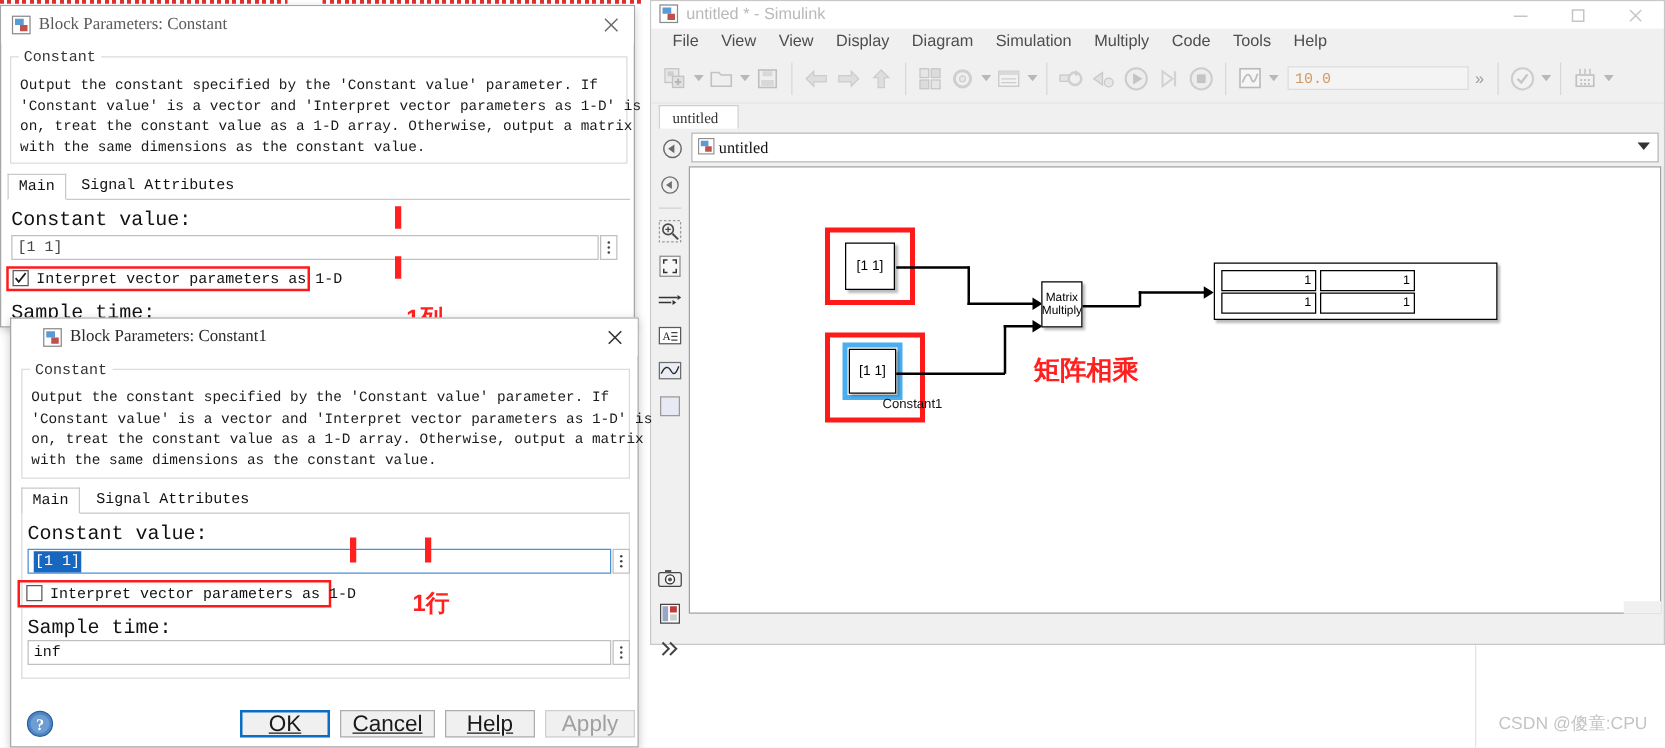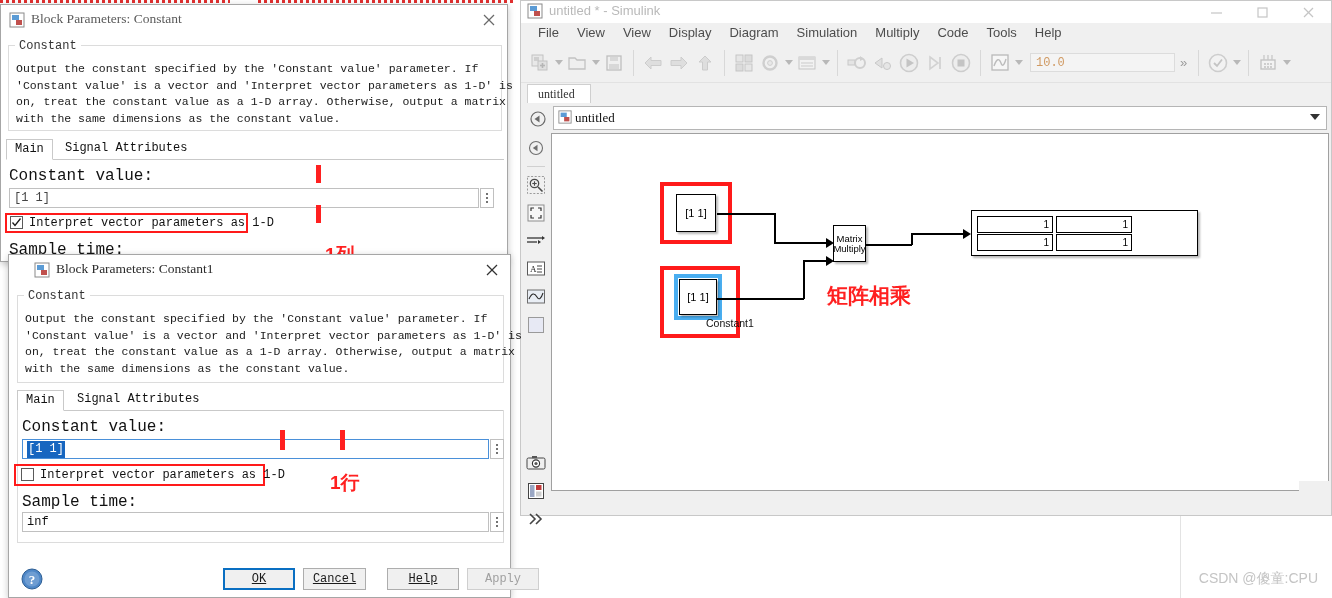--- a/index.html
+++ b/index.html
@@ -150,22 +150,22 @@
   .fsel{background:#1766c0;color:#fff;}
   .spin{position:absolute;box-sizing:border-box;background:#fff;border:1px solid #c0c0c0;
        display:flex;align-items:center;justify-content:center;color:#333;font-size:12px;}
   .cbrow{position:absolute;display:flex;align-items:flex-start;}
   .cbox{width:13px;height:13px;border:1px solid #5a5a5a;box-sizing:border-box;background:#fff;
        display:flex;align-items:center;justify-content:center;}
   .cbtext{font-family:"Liberation Mono",monospace;font-size:12px;color:#111;margin-left:6px;white-space:nowrap;}
   .redoutline{position:absolute;border:2px solid #ff1a1a;box-sizing:border-box;}
   .redtick{position:absolute;width:5px;background:#ff2020;}
   .dbtn{position:absolute;box-sizing:border-box;height:22px;background:#f0f0f0;border:1px solid #adadad;
-       font-family:Liberation Mono, monospace;font-size:12px;color:#1a1a1a;
-       display:flex;align-items:center;justify-content:center;margin-left:31px;}
+       font-family:Liberation Sans, sans-serif;font-size:18px;color:#1a1a1a;
+       display:flex;align-items:center;justify-content:center;}
   .dbtn.primary{border:2px solid #0a6fc2;}
   .dbtn.disabled{color:#a0a0a0;background:#f0f0f0;border:1px solid #cfcfcf;}
   .ul{text-decoration:underline;}
   .helpic{position:absolute;width:22px;height:22px;}
   .dashtop{position:absolute;height:3px;
        background:repeating-linear-gradient(90deg,#e03030 0px,#e03030 3px,#ffffff 3px,#ffffff 6px);}
   .watermark{position:absolute;color:#c4c4c4;font-size:14px;font-family:"Liberation Sans",sans-serif;}
   .vline{position:absolute;width:1px;background:#e3e3e3;}
 </style>
 </head>
@@ -625,21 +625,21 @@
   <span class="helpic" style="left:12px;top:313px;">
     <svg width="22" height="22" viewBox="0 0 22 22">
       <circle cx="11" cy="11" r="10" fill="#4e87c7" stroke="#2c5d93"></circle>
       <circle cx="11" cy="11" r="7.5" fill="#cfe0f2" opacity="0.25"></circle>
       <text x="11" y="16" text-anchor="middle" font-size="13" font-family="Liberation Serif, serif" fill="#ffffff" font-weight="bold">?</text>
     </svg>
   </span>
   <div class="dbtn primary" style="left:183px;top:313px;width:72px;">
     <span><span class="ul">OK</span></span>
   </div>
-  <div class="dbtn" style="left:263px;top:313px;width:63px;">
+  <div class="dbtn" style="left:263px;top:313px;width:76px;">
     <span class="ul">Cancel</span>
   </div>
   <div class="dbtn" style="left:347px;top:313px;width:72px;">
     <span class="ul">Help</span>
   </div>
   <div class="dbtn disabled" style="left:427px;top:313px;width:72px;">
     <span>Apply</span>
   </div>
 </div>
 

